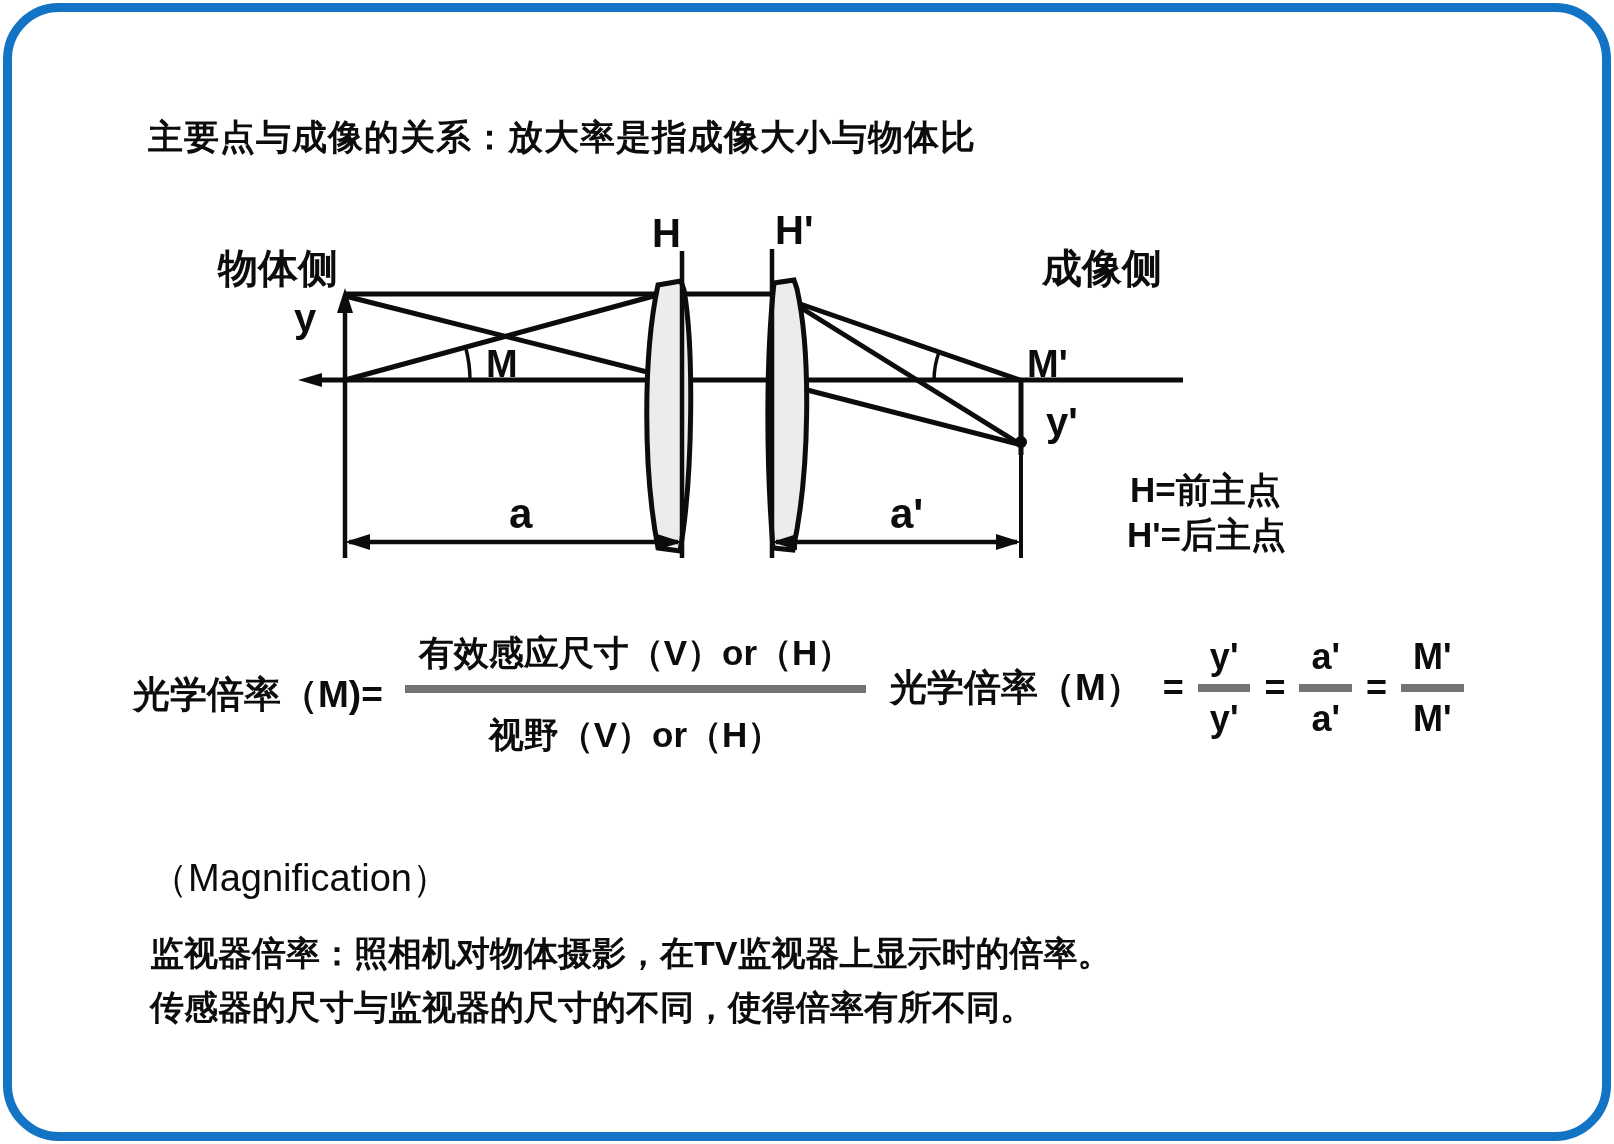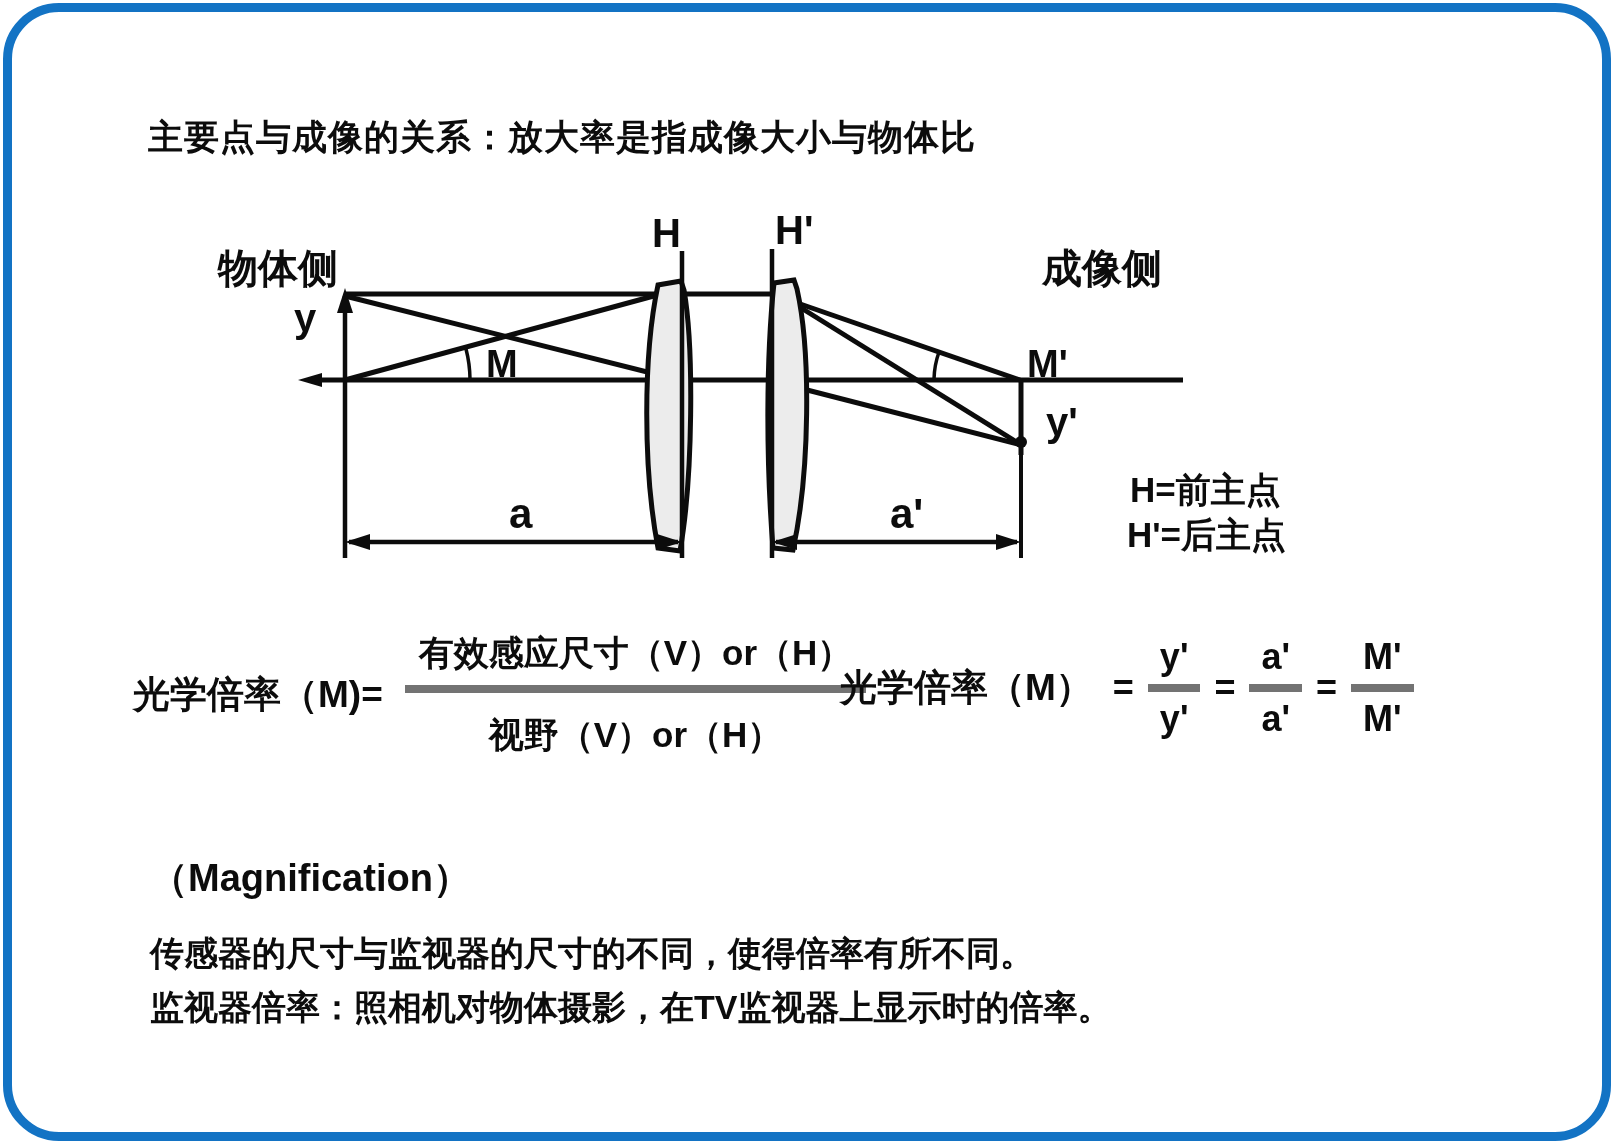--- a/index.html
+++ b/index.html
@@ -7,32 +7,32 @@
   .canvas{position:relative;width:1614px;height:1144px;background:#fff;overflow:hidden;}
   .frame{position:absolute;inset:3px;border:9px solid #1373c4;border-radius:56px;pointer-events:none;}
   .abs{position:absolute;}
   .title{left:148px;top:114px;font-size:35px;font-weight:700;color:#0c0c0c;letter-spacing:1px;white-space:nowrap;}
   svg.diagram{position:absolute;left:0;top:0;width:1614px;height:1144px;}
   svg.diagram text{font-family:"Liberation Sans","DejaVu Sans",sans-serif;font-weight:700;fill:#0c0c0c;}
 
   
   .formula{display:flex;align-items:center;color:#0c0c0c;font-weight:700;white-space:nowrap;}
   .formula-left{left:133px;top:630px;}
-  .formula-right{left:840px;top:636px;}
+  .formula-right{left:890px;top:636px;}
   .f-label{font-size:37px;font-weight:700;}
   .frac{display:inline-block;text-align:center;vertical-align:middle;}
   .frac .num{display:block;border-bottom:8px solid #737373;padding:0 14px 8px 14px;font-size:35px;font-weight:700;}
   .frac .den{display:block;padding-top:19px;font-size:35px;font-weight:700;}
   .formula-left .f-label{margin-right:22px;}
   .frac.small .num{padding:0 12px 6px 12px;font-size:36px;}
   .frac.small .den{padding-top:6px;font-size:36px;}
   .eq{font-size:36px;font-weight:700;margin:0 14px;}
   .formula-right .f-label{margin-right:6px;}
 
-  .magnification{left:150px;top:853px;font-size:38px;font-weight:700;color:#0c0c0c;white-space:nowrap;}
+  .magnification{left:150px;top:853px;font-size:38px;font-weight:400;color:#0c0c0c;white-space:nowrap;}
   .note{left:150px;top:926px;font-size:34px;font-weight:700;color:#0c0c0c;line-height:54px;white-space:nowrap;}
 </style>
 </head>
 <body>
 
 <div class="canvas">
 
   <div class="frame"></div>
 
   <div class="abs title">主要点与成像的关系：放大率是指成像大小与物体比</div>
@@ -112,17 +112,17 @@
     <span class="eq">=</span>
     <span class="frac small">
       <span class="num">M'</span>
       <span class="den">M'</span>
     </span>
   </div>
 
   <div class="abs magnification">（Magnification）</div>
 
   <div class="abs note">
+    <div>监视器倍率：照相机对物体摄影，在TV监视器上显示时的倍率。</div>
     <div>传感器的尺寸与监视器的尺寸的不同，使得倍率有所不同。</div>
-    <div>监视器倍率：照相机对物体摄影，在TV监视器上显示时的倍率。</div>
   </div>
 
 </div>
 
 </body></html>

